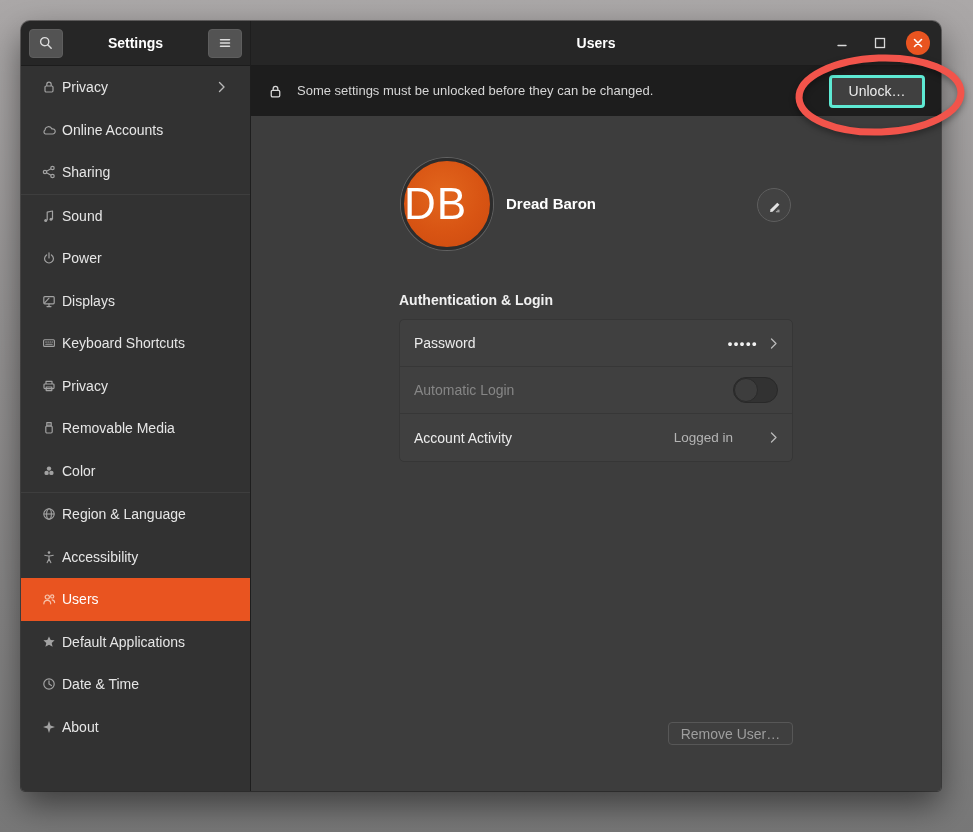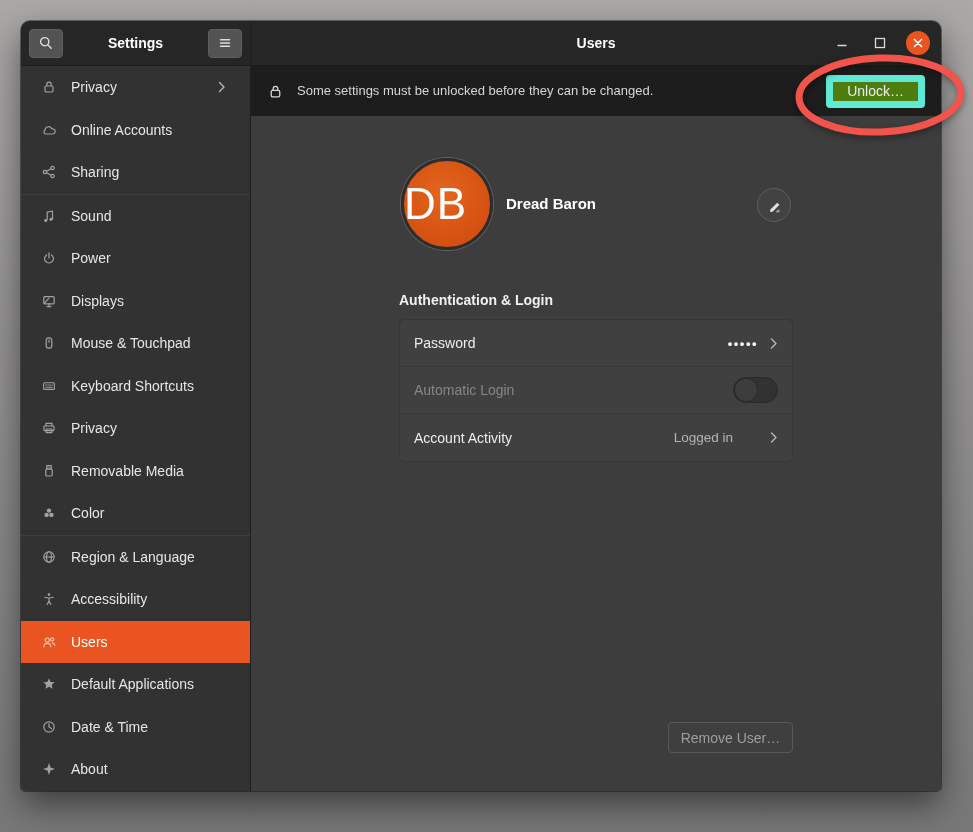--- a/index.html
+++ b/index.html
@@ -21,21 +21,21 @@
     height:45px; background:#262626; border-bottom:1px solid #1c1c1c;
     display:flex; align-items:center; padding:0 8px; flex:0 0 auto;
   }
   .icon-btn {
     width:34px; height:29px; border-radius:4px; background:#535353;
     display:flex; align-items:center; justify-content:center; border:1px solid #5e5e5e;
   }
   .sb-title { flex:1; text-align:center; color:#fff; font-weight:bold; font-size:14px; }
   .sb-list { flex:1; display:flex; flex-direction:column; }
   .sb-item {
-    height:42.5px; display:flex; align-items:center; padding:0 24px 0 20px; gap:14px;
+    height:42.5px; display:flex; align-items:center; padding:0 24px 0 20px; gap:5px;
     color:#e6e6e6; font-size:14px; flex:0 0 auto;
   }
   .sb-item .lbl { flex:1; }
   .sb-item.selected { background:#E95420; color:#fff; }
   .sb-sep { height:1px; background:#3e3e3e; flex:0 0 auto; }
   .sb-divider { width:1px; background:#1e1e1e; }
   
   .content { flex:1; display:flex; flex-direction:column; background:#3d3d3d; }
   .ct-header {
     height:45px; background:#262626; border-bottom:1px solid #1c1c1c;
@@ -46,21 +46,21 @@
   .wc { width:24px; height:24px; display:flex; align-items:center; justify-content:center; }
   .wc-close { background:#E95420; border-radius:50%; }
   .banner {
     height:50px; background:#1d1d1d; display:flex; align-items:center;
     padding:0 16px; gap:13px; flex:0 0 auto;
   }
   .banner-text { flex:1; }
   .banner-title { color:#fff; font-weight:bold; font-size:13px; line-height:17px; }
   .banner-sub { color:#d6d6d6; font-size:13px; line-height:16px; }
   .unlock-btn {
-    min-width:96px; height:33px; background:#4d7c0f; border:7px solid #5eead4;
+    min-width:96px; height:33px; background:#404040; border:3px solid #5eead4;
     border-radius:4px; color:#ededed; font-size:14px; font-family:inherit;
     padding:0 14px;
   }
   .main { flex:1; position:relative; }
   .avatar {
     position:absolute; left:150px; top:42px; width:92px; height:92px; border-radius:50%;
     background:radial-gradient(circle at 45% 38%, #e2661d 0%, #d85413 55%, #cc4a10 100%);
     border:3px solid #2d2d2d; box-shadow:0 0 0 1px #626262;
     display:flex; align-items:center; 
     color:#fff; font-size:44px; letter-spacing:1px;
@@ -87,21 +87,21 @@
   .row .val-text { color:#b4b4b4; font-size:13.5px; }
   .toggle {
     width:45px; height:26px; border-radius:13px; background:#323232;
     border:1px solid #292929; position:relative;
   }
   .toggle .knob {
     position:absolute; left:0px; top:0px; width:24px; height:24px; border-radius:50%;
     background:#3d3d3d; border:1px solid #2a2a2a;
   }
   .remove-btn {
-    position:absolute; left:417px; top:606px; width:125px; height:31px;
+    position:absolute; left:417px; top:606px; width:125px; height:23px;
     background:#3f3f3f; border:1px solid #575757; border-radius:4px;
     color:#9e9e9e; font-size:14px; font-family:inherit;
   }
   
   .annotation-overlay {
     position:absolute; left:778px; top:36px; width:200px; height:120px;
     pointer-events:none; filter:drop-shadow(0 3px 3px rgba(0,0,0,.35));
   }
   svg { display:block; }
 </style>
@@ -193,29 +193,20 @@
       <div class="sb-item">
         <span>
           <svg width="16" height="16" viewBox="0 0 16 16" fill="none" stroke="#a2a2a2" stroke-width="1.2" stroke-linecap="round" stroke-linejoin="round">
             <rect x="2.8" y="3.6" width="10.4" height="7.2" rx="1"></rect>
               <path d="M8 10.8 V13.4 M6 13.6 h4 M3.6 9.8 L8 5.2"></path>
           </svg>
         </span>
         <span class="lbl">Displays</span>
       </div>
 
-      <div class="sb-item">
-        <span>
-          <svg width="16" height="16" viewBox="0 0 16 16" fill="none" stroke="#a2a2a2" stroke-width="1.2" stroke-linecap="round">
-            <rect x="5.2" y="2.8" width="5.6" height="10.4" rx="2.8"></rect>
-              <path d="M8 5 v2.2"></path>
-          </svg>
-        </span>
-        <span class="lbl">Mouse &amp; Touchpad</span>
-      </div>
 
       <div class="sb-item">
         <span>
           <svg width="16" height="16" viewBox="0 0 16 16" fill="none" stroke="#a2a2a2" stroke-width="1.1" stroke-linecap="round">
             <rect x="2.6" y="4.8" width="10.8" height="6.6" rx="1"></rect>
             <path d="M4.6 7 h0.9 M6.8 7 h0.9 M9 7 h0.9 M11.2 7 h0.4 M4.8 9.3 h6.4"></path>
           </svg>
         </span>
         <span class="lbl">Keyboard Shortcuts</span>
       </div>

